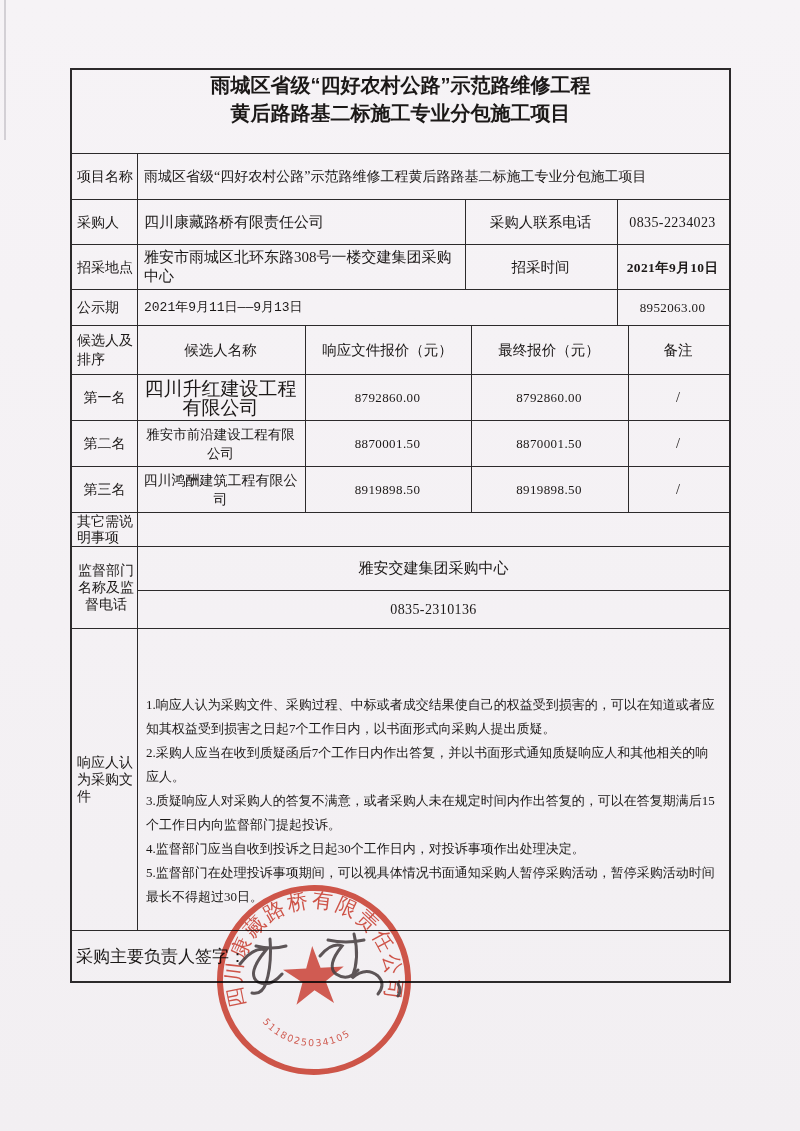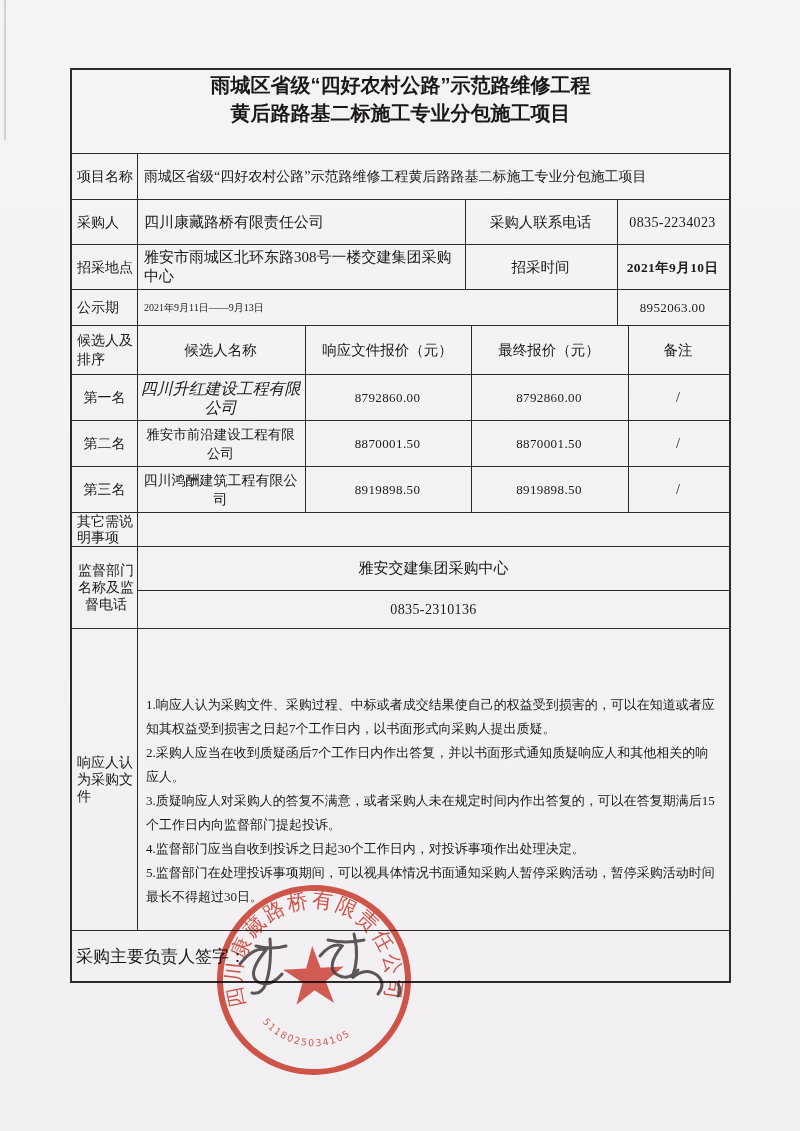--- a/index.html
+++ b/index.html
@@ -94,35 +94,35 @@
 
     <div class="row h45">
       <div class="cell lbl">招采地点</div>
       <div class="cell flex1" style="font-size:15px;">雅安市雨城区北环东路308号一楼交建集团采购中心</div>
       <div class="cell w-l2 ctr">招采时间</div>
       <div class="cell w-v2 ctr num" style="font-size:13.5px;font-weight:bold;">2021年9月10日</div>
     </div>
 
     <div class="row h36">
       <div class="cell lbl">公示期</div>
-      <div class="cell flex1" style="font-size:10px;">2021年9月11日——9月13日</div>
+      <div class="cell flex1" style="font-size:13px;font-family:Liberation Mono, monospace;">2021年9月11日——9月13日</div>
       <div class="cell w-v2 ctr num">8952063.00</div>
     </div>
 
     <div class="row h49">
       <div class="cell lbl">候选人及排序</div>
       <div class="cell w-name ctr">候选人名称</div>
       <div class="cell w-p1 ctr">响应文件报价（元）</div>
       <div class="cell w-p2 ctr">最终报价（元）</div>
       <div class="cell flex1 ctr">备注</div>
     </div>
 
     <div class="row h46">
       <div class="cell lbl ctr">第一名</div>
-      <div class="cell w-name ctr" style="font-size:16px;font-style:italic;">四川升红建设工程有限公司</div>
+      <div class="cell w-name ctr" style="font-size:19px;">四川升红建设工程有限公司</div>
       <div class="cell w-p1 ctr num">8792860.00</div>
       <div class="cell w-p2 ctr num">8792860.00</div>
       <div class="cell flex1 ctr">/</div>
     </div>
 
     <div class="row h46">
       <div class="cell lbl ctr">第二名</div>
       <div class="cell w-name ctr" style="font-size:13.5px;">雅安市前沿建设工程有限公司</div>
       <div class="cell w-p1 ctr num">8870001.50</div>
       <div class="cell w-p2 ctr num">8870001.50</div>

